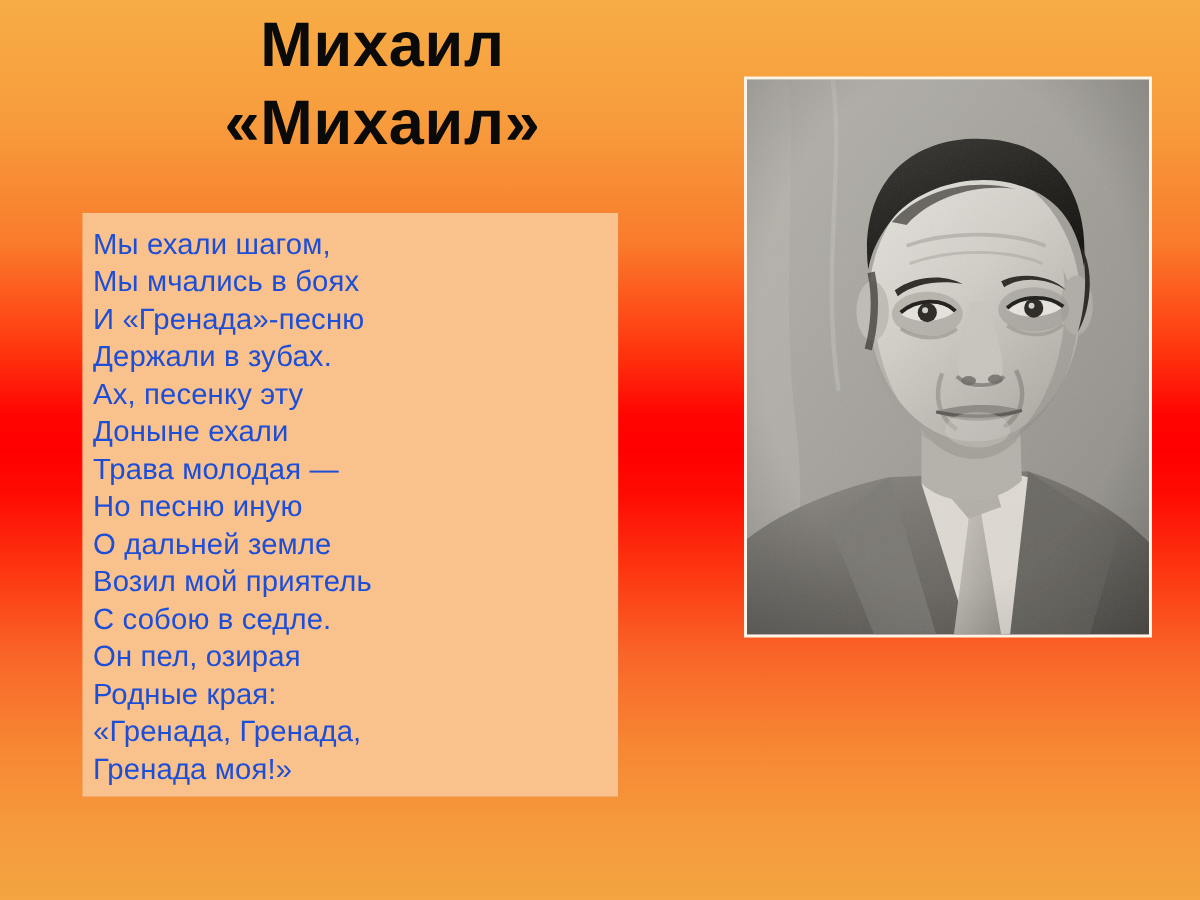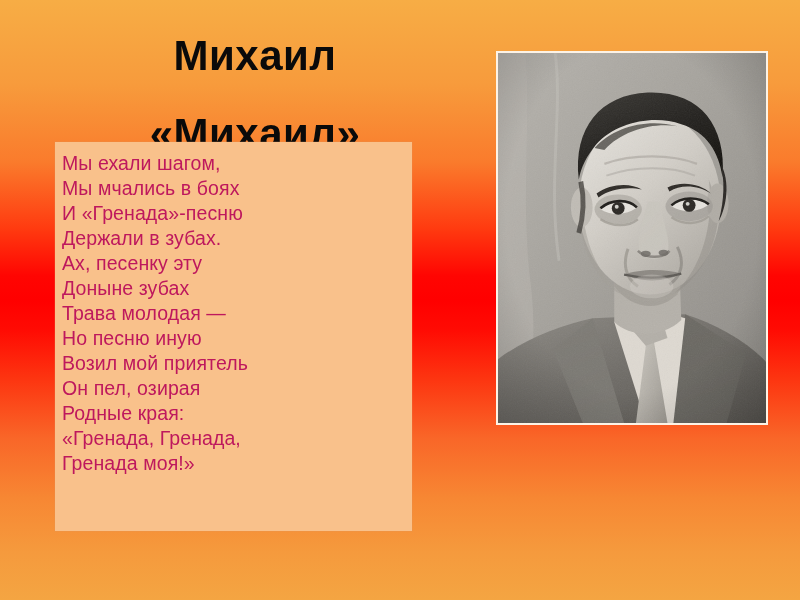--- a/index.html
+++ b/index.html
@@ -46,39 +46,38 @@
     color: #0a0a0a;
     font-weight: bold;
     font-size: 42px;
     line-height: 52px;
     letter-spacing: 0.5px;
     z-index: 1;
     white-space: nowrap;
   }
   .title-line {
     display: block;
-    margin-top: 26px;
   }
 
   
   .poem-panel {
     position: absolute;
     left: 55px;
     top: 142px;
     width: 357px;
     height: 389px;
     background: #f9c18b;
     box-sizing: border-box;
     padding: 9px 0 0 7px;
     z-index: 2;
     box-shadow: 0 0 0 0.5px rgba(220,150,100,0.35);
   }
   .poem-line {
     display: block;
-    color: #be185d;
+    color: #1d4ed8;
     font-size: 19.5px;
     line-height: 25px;
     white-space: nowrap;
     letter-spacing: 0.1px;
   }
 
   
   .photo-frame {
     position: absolute;
     left: 496px;
@@ -112,24 +111,26 @@
     <span class="title-line">Михаил</span>
     <span class="title-line">«Михаил»</span>
   </div>
 
   <div class="poem-panel">
     <span class="poem-line">Мы ехали шагом,</span>
     <span class="poem-line">Мы мчались в боях</span>
     <span class="poem-line">И «Гренада»-песню</span>
     <span class="poem-line">Держали в зубах.</span>
     <span class="poem-line">Ах, песенку эту</span>
-    <span class="poem-line">Доныне зубах</span>
+    <span class="poem-line">Доныне ехали</span>
     <span class="poem-line">Трава молодая —</span>
     <span class="poem-line">Но песню иную</span>
+    <span class="poem-line">О дальней земле</span>
     <span class="poem-line">Возил мой приятель</span>
+    <span class="poem-line">С собою в седле.</span>
     <span class="poem-line">Он пел, озирая</span>
     <span class="poem-line">Родные края:</span>
     <span class="poem-line">«Гренада, Гренада,</span>
     <span class="poem-line">Гренада моя!»</span>
   </div>
 
   <div class="photo-frame">
     <div class="photo-inner">
       <svg class="photo-svg" viewBox="0 0 272 374" preserveAspectRatio="none">
         <defs>

